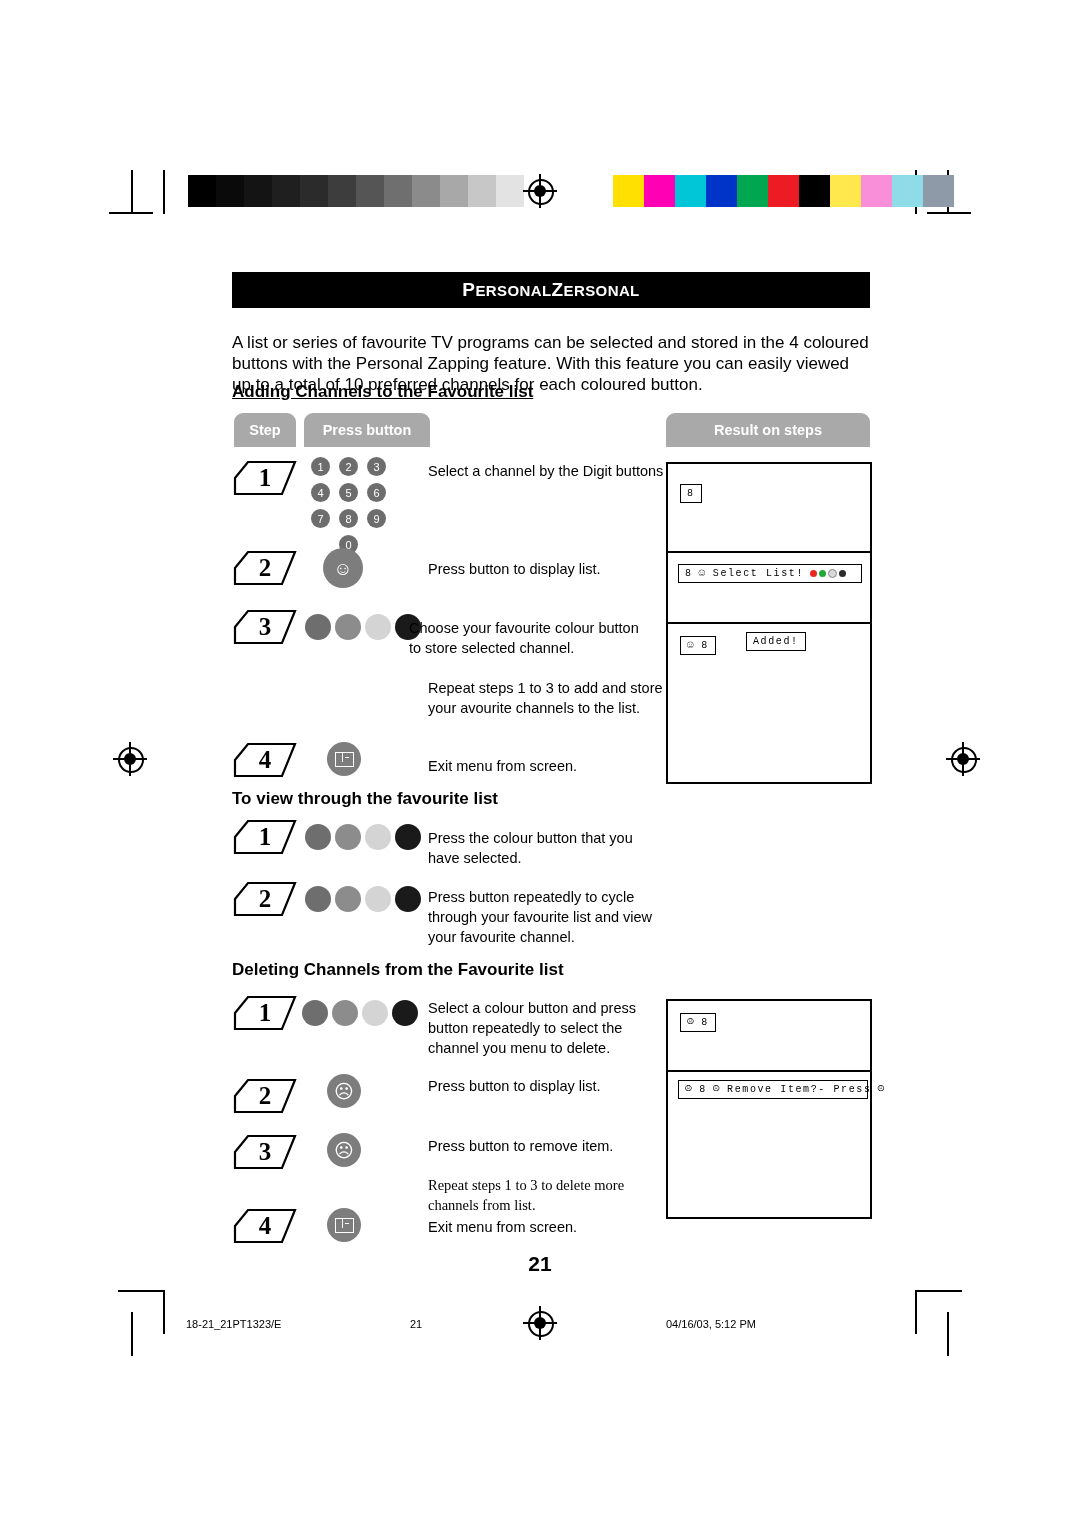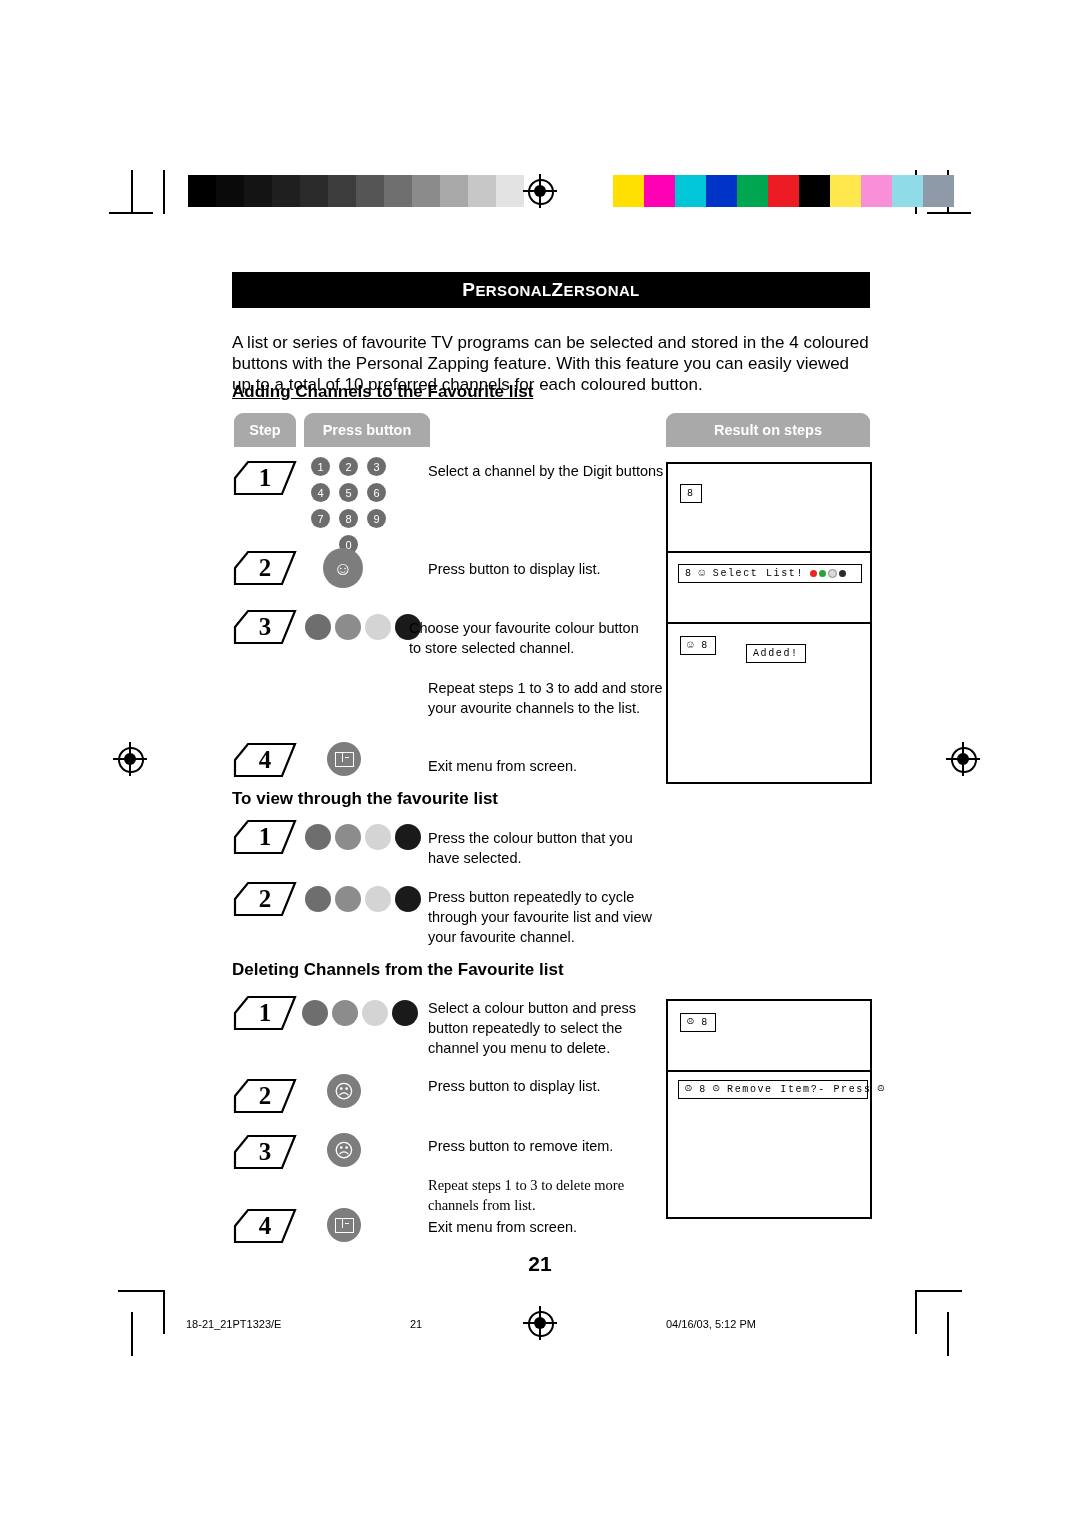--- a/index.html
+++ b/index.html
@@ -328,21 +328,21 @@
       <i style="background: rgb(217, 217, 217); border: 1px solid rgb(136, 136, 136);"></i>
       <i style="background: rgb(43, 43, 43);"></i>
     </span>
   </div>
 </div>
 <div class="screen scr-3">
   <div class="osd-box" style="left:12px; top:12px;">
     <span class="smile">☺</span>
     <span>8</span>
   </div>
-  <div class="osd-box" style="left:78px; top:20px;text-align:center;">
+  <div class="osd-box" style="left:78px; top:8px;text-align:center;">
     <span>Added!</span>
   </div>
 </div>
 
 <div class="h2 h2-view">To view through the favourite list</div>
 
 <div class="step-di" style="left:232px; top:818px;">
   <svg width="66" height="38" viewBox="0 0 66 38">
       <path d="M3 19 L16 3 L63 3 L50 35 L3 35 Z" fill="none" stroke="#000" stroke-width="2.2"></path>
     </svg>

